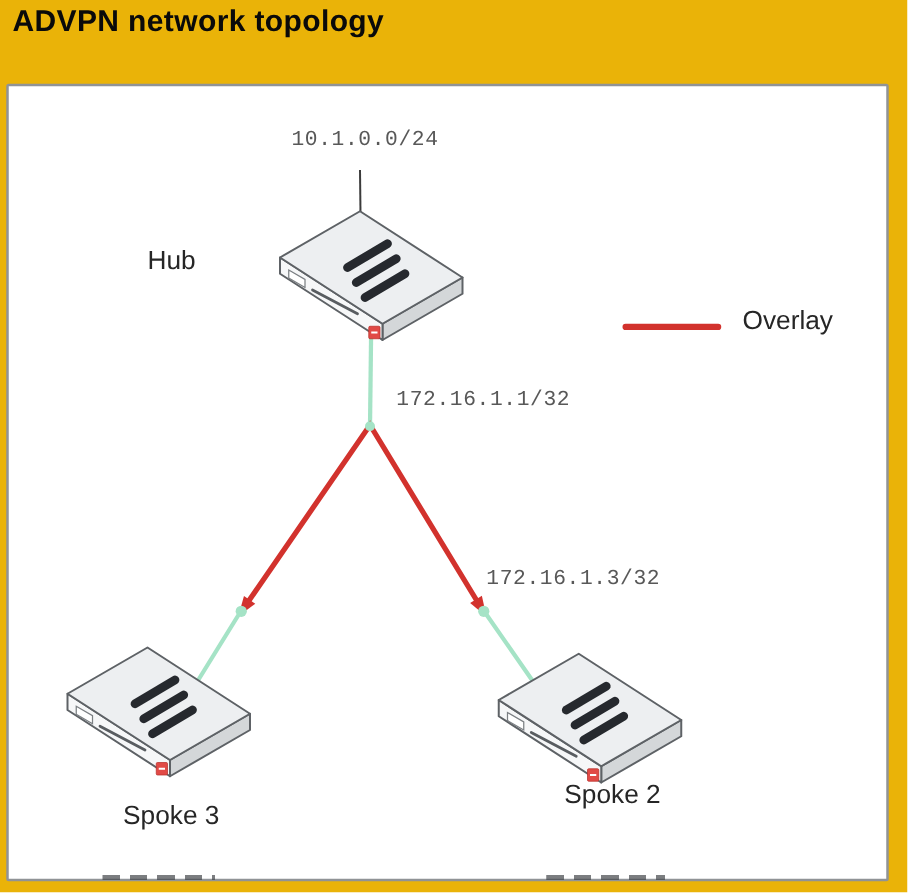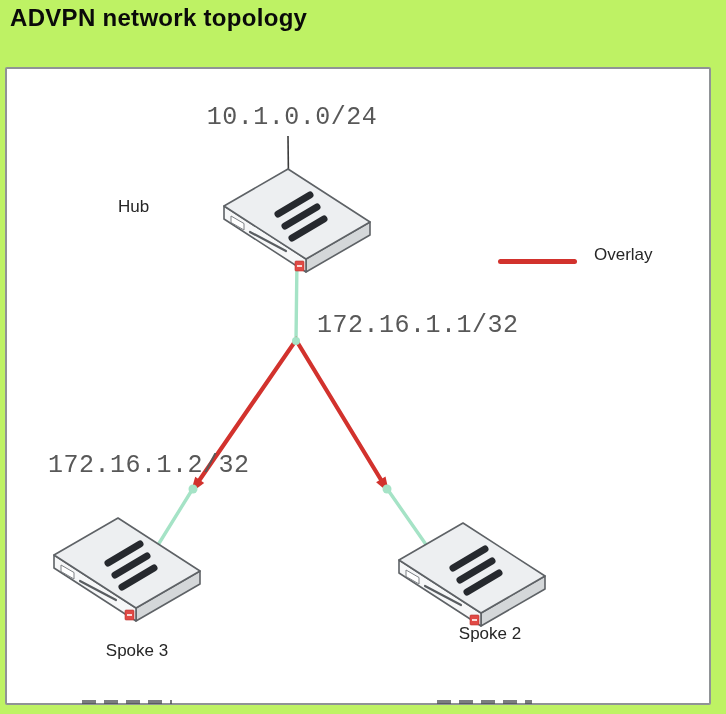--- a/index.html
+++ b/index.html
@@ -6,21 +6,21 @@
     --overlay-line:#d2322d;
     --underlay-line:#a5e3c6;
     --device-outline:#5e6266;
     --frame-border:#909396;
     --ip-text:#585858;
     --label-text:#262626;
   }
   html,body{margin:0;padding:0;background:#ffffff;}
   .page{
     position:relative;width:726px;height:714px;overflow:hidden;
-    background:#bef264;
+    background:#eab308;
     font-family:"Liberation Sans",sans-serif;
   }
   .title{
     position:absolute;left:10px;top:4px;margin:0;
     font-size:24px;font-weight:bold;color:#0a0a0a;letter-spacing:.3px;
   }
   .frame{
     position:absolute;left:5px;top:67px;width:702px;height:634px;
     border:2px solid var(--frame-border);border-radius:2px;
     background:#ffffff;z-index:0;
@@ -39,25 +39,25 @@
   .dev-left{fill:#f6f7f8;stroke:var(--device-outline);stroke-width:1.6;stroke-linejoin:round;}
   .dev-right{fill:#d4d7d9;stroke:var(--device-outline);stroke-width:1.6;stroke-linejoin:round;}
   .dev-vent{stroke:#26292e;stroke-width:7;stroke-linecap:round;}
   .dev-port{fill:#ffffff;stroke:#7c8084;stroke-width:1;}
   .dev-slot{stroke:#595d61;stroke-width:2.2;stroke-linecap:round;}
   .dev-logo{fill:#e14a46;stroke:#b8302c;stroke-width:.6;}
   .dev-logo-glyph{stroke:#ffffff;stroke-width:1.6;}
   .ip-label{
     position:absolute;z-index:3;white-space:nowrap;
     font-family:"Liberation Mono",monospace;
-    font-size:25px;color:var(--ip-text);letter-spacing:.5px;
+    font-size:17px;color:var(--ip-text);letter-spacing:.5px;
   }
   .node-label{
     position:absolute;z-index:3;white-space:nowrap;
-    font-size:17px;color:var(--label-text);
+    font-size:21px;color:var(--label-text);
   }
   .centered{transform:translateX(-50%);}
   .legend{position:absolute;z-index:3;}
   .legend-swatch{
     position:absolute;left:498px;top:259px;width:79px;height:5px;
     background:var(--overlay-line);border-radius:2.5px;
   }
   .legend-label{position:absolute;left:594px;top:245px;text-align:right;}
   .artifact{
     position:absolute;height:4px;z-index:3;opacity:.7;
@@ -110,21 +110,21 @@
   </svg>
   <svg class="device spoke1" viewBox="0 0 152 112">
     <use href="#router-shape"></use>
   </svg>
   <svg class="device spoke2" viewBox="0 0 152 112">
     <use href="#router-shape"></use>
   </svg>
 
   <div class="ip-label centered" style="left:292px;top:103px">10.1.0.0/24</div>
   <div class="ip-label" style="left:317px;top:311px">172.16.1.1/32</div>
-  <div class="ip-label" style="left:48px;top:451px">172.16.1.2/32</div>
+  <div class="ip-label" style="left:389px;top:454px">172.16.1.3/32</div>
 
   <div class="node-label" style="left:118px;top:197px">Hub</div>
   <div class="node-label centered" style="left:137px;top:641px">Spoke 3</div>
   <div class="node-label centered" style="left:490px;top:624px">Spoke 2</div>
 
   <div class="legend">
     <div class="legend-swatch"></div>
     <div class="node-label legend-label">Overlay</div>
   </div>
 

